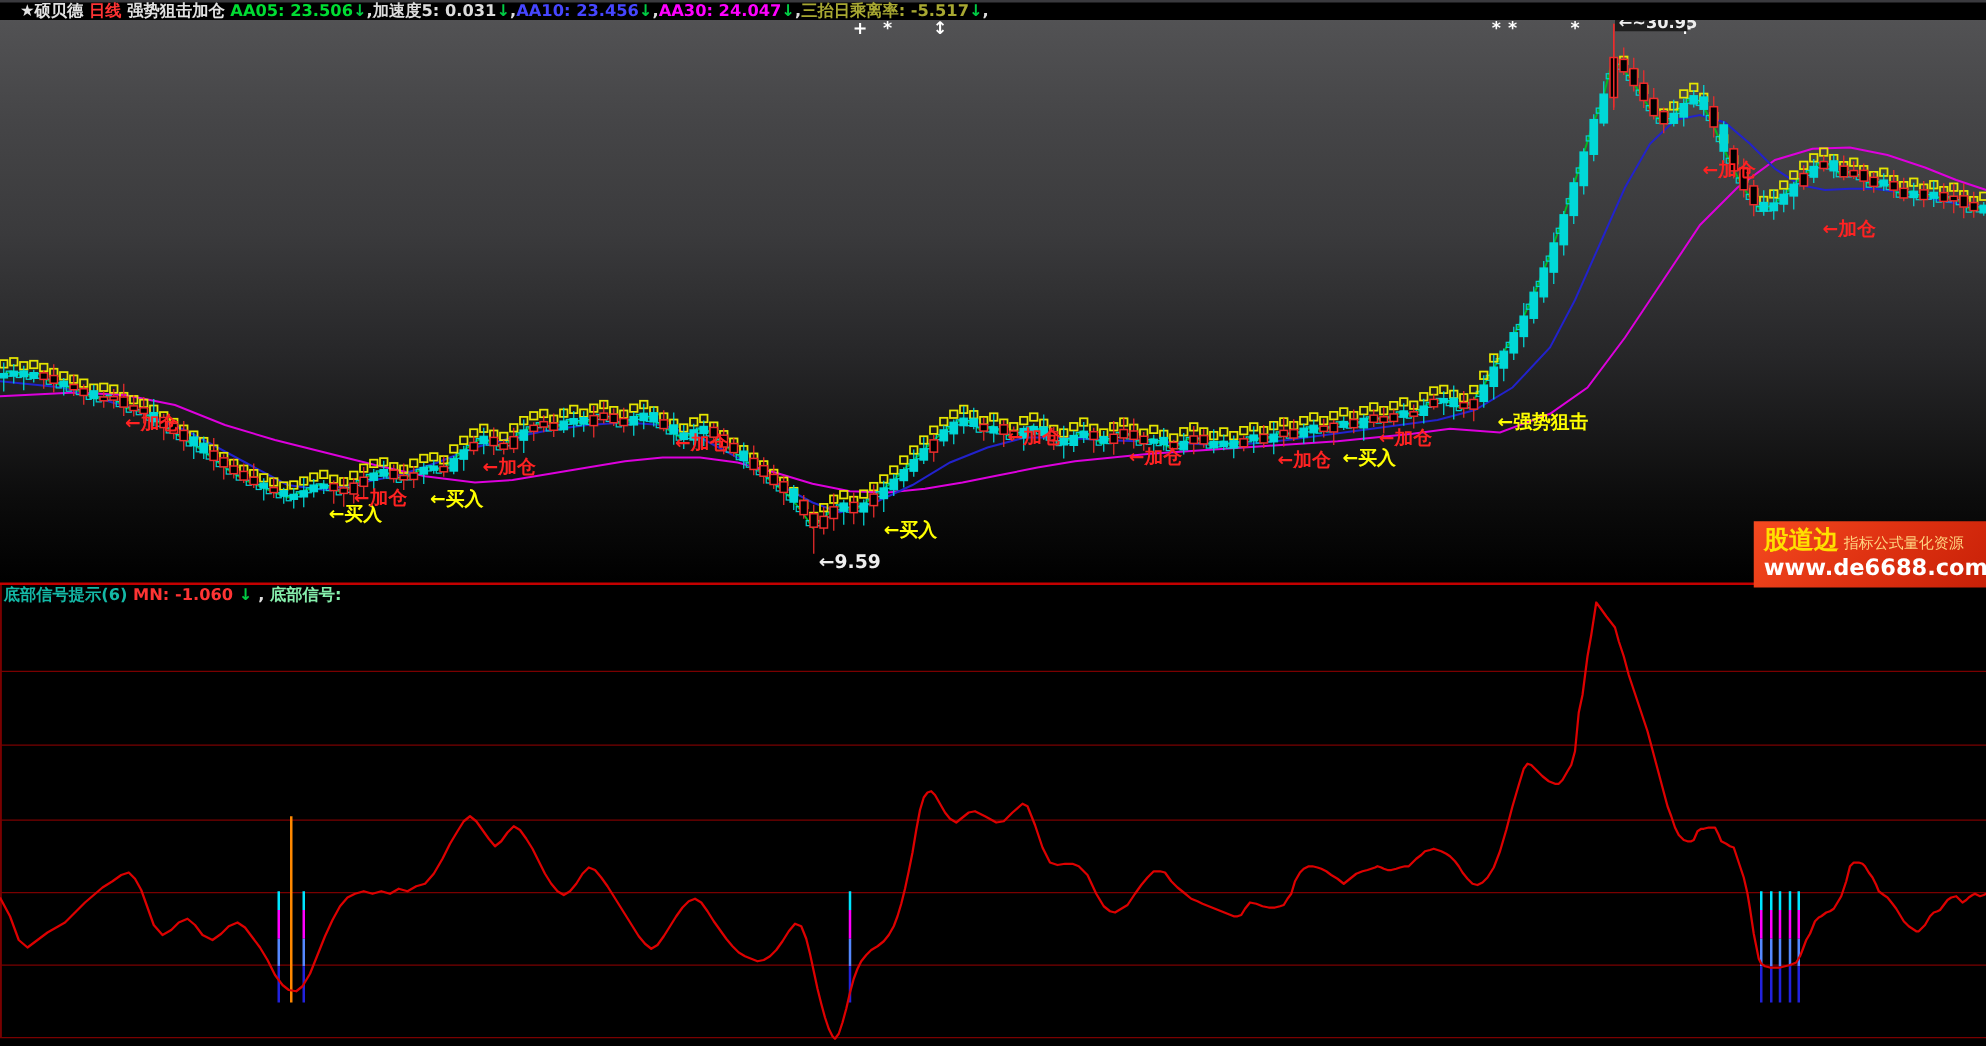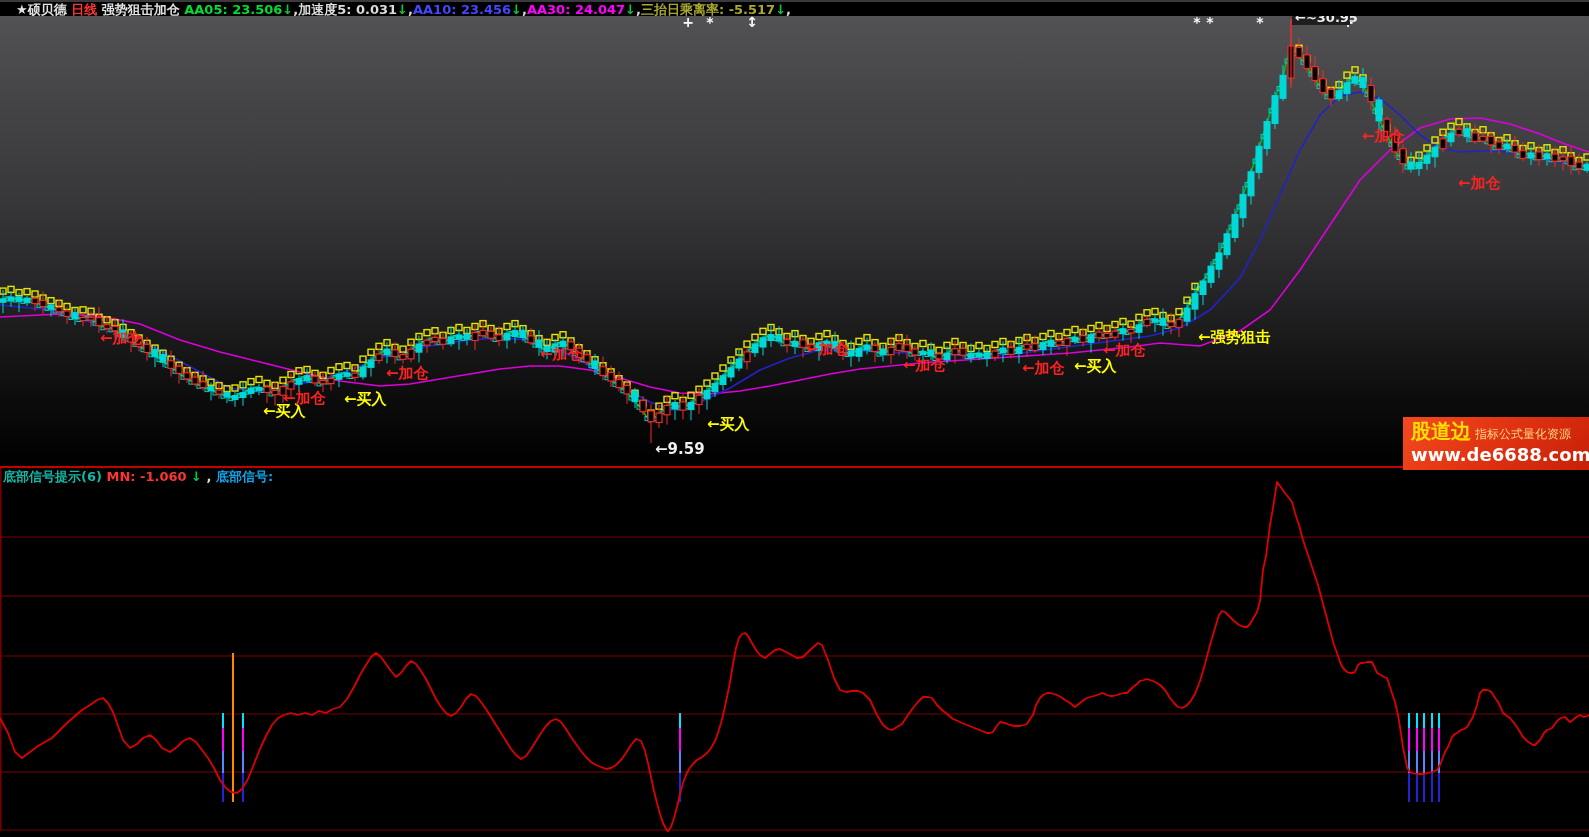--- a/index.html
+++ b/index.html
@@ -20,21 +20,21 @@
   #separator{position:absolute;left:0;top:466px;width:1589px;height:2px;background:#c40000;}
   
   #sub-chart{position:absolute;left:0;top:468px;width:1589px;height:369px;background:#000;}
   #sub-chart svg{position:absolute;left:0;top:0;}
   #panel-header{position:absolute;left:3px;top:469px;height:15px;white-space:nowrap;
                 font-size:13px;font-weight:bold;line-height:15px;}
   .p-name{color:#14b8a6;}
   .p-mn{color:#ff3434;margin-top:40px;}
   .p-arrow{color:#00cc44;}
   .p-comma{color:#dedede;}
-  .p-signal{color:#0ea5e9;}
+  .p-signal{color:#86efac;}
   
   #watermark{position:absolute;left:1403px;top:417px;width:200px;height:53px;
              background:linear-gradient(135deg,#f54a20 0%,#e03312 45%,#c51e06 100%);
              padding:4px 0 0 8px;box-sizing:border-box;z-index:5;}
   #wm-row1{white-space:nowrap;line-height:20px;}
   #wm-brand{font-size:20px;font-weight:bold;color:#ffe000;}
   #wm-tag{font-size:12px;color:#ffd480;margin-left:4px;}
   #wm-url{font-size:18px;font-weight:bold;color:#ffffff;line-height:22px;}
 </style>
 </head>

